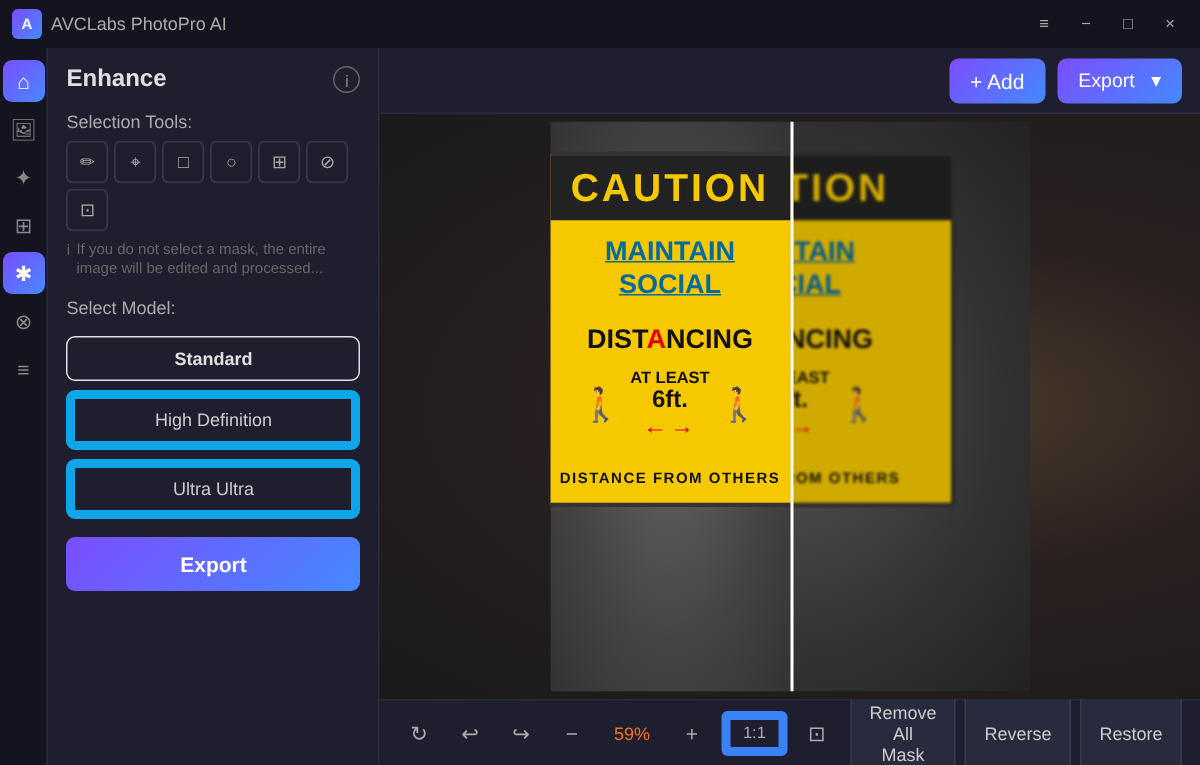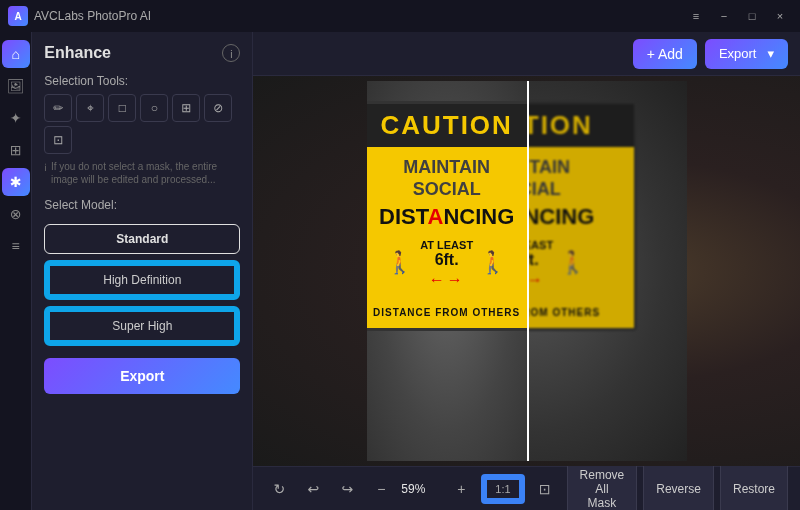--- a/index.html
+++ b/index.html
@@ -315,26 +315,27 @@
       letter-spacing: 2px;
     }
     .caution-body {
       background: #f5c800;
       padding: 10px 12px;
       text-align: center;
     }
     .caution-main-text {
       font-size: 18px;
       font-weight: 900;
-      color: #404040;
+      color: #0369a1;
       line-height: 1.2;
-      margin-bottom: 4px;
+      margin-bottom: 16px;
+      text-decoration: underline;
     }
     .distancing-text {
-      font-size: 22px;
+      font-size: 18px;
       font-weight: 900;
       color: #111;
       line-height: 1.2;
       margin-bottom: 8px;
     }
     .dist-highlight {
       color: #e60000;
     }
     .distance-row {
       display: flex;
@@ -409,22 +410,23 @@
       color: #aaa;
       display: flex;
       align-items: center;
       justify-content: center;
       cursor: pointer;
       font-size: 14px;
       border-radius: 4px;
     }
     .zoom-text {
       font-size: 12px;
-      color: #e5e5e5;
+      color: #f97316;
       min-width: 40px;
+      text-align: center;
     }
     .one-to-one-btn {
       padding: 3px 8px;
       background: transparent;
       border: 6px solid #3b82f6;
       border-radius: 4px;
       color: #aaa;
       font-size: 11px;
       cursor: pointer;
     }
@@ -497,21 +499,21 @@
 
     <div class="model-section">
       <div class="section-label">Select Model:</div>
       <button class="model-btn selected">
         <span>Standard</span>
       </button>
       <button class="model-btn">
         <span>High Definition</span>
       </button>
       <button class="model-btn">
-        <span>Super High</span>
+        <span>Ultra Ultra</span>
       </button>
     </div>
 
 
     <button class="apply-btn">Export</button>
   </div>
 
   <div class="main-content">
 
     <div class="top-bar">

